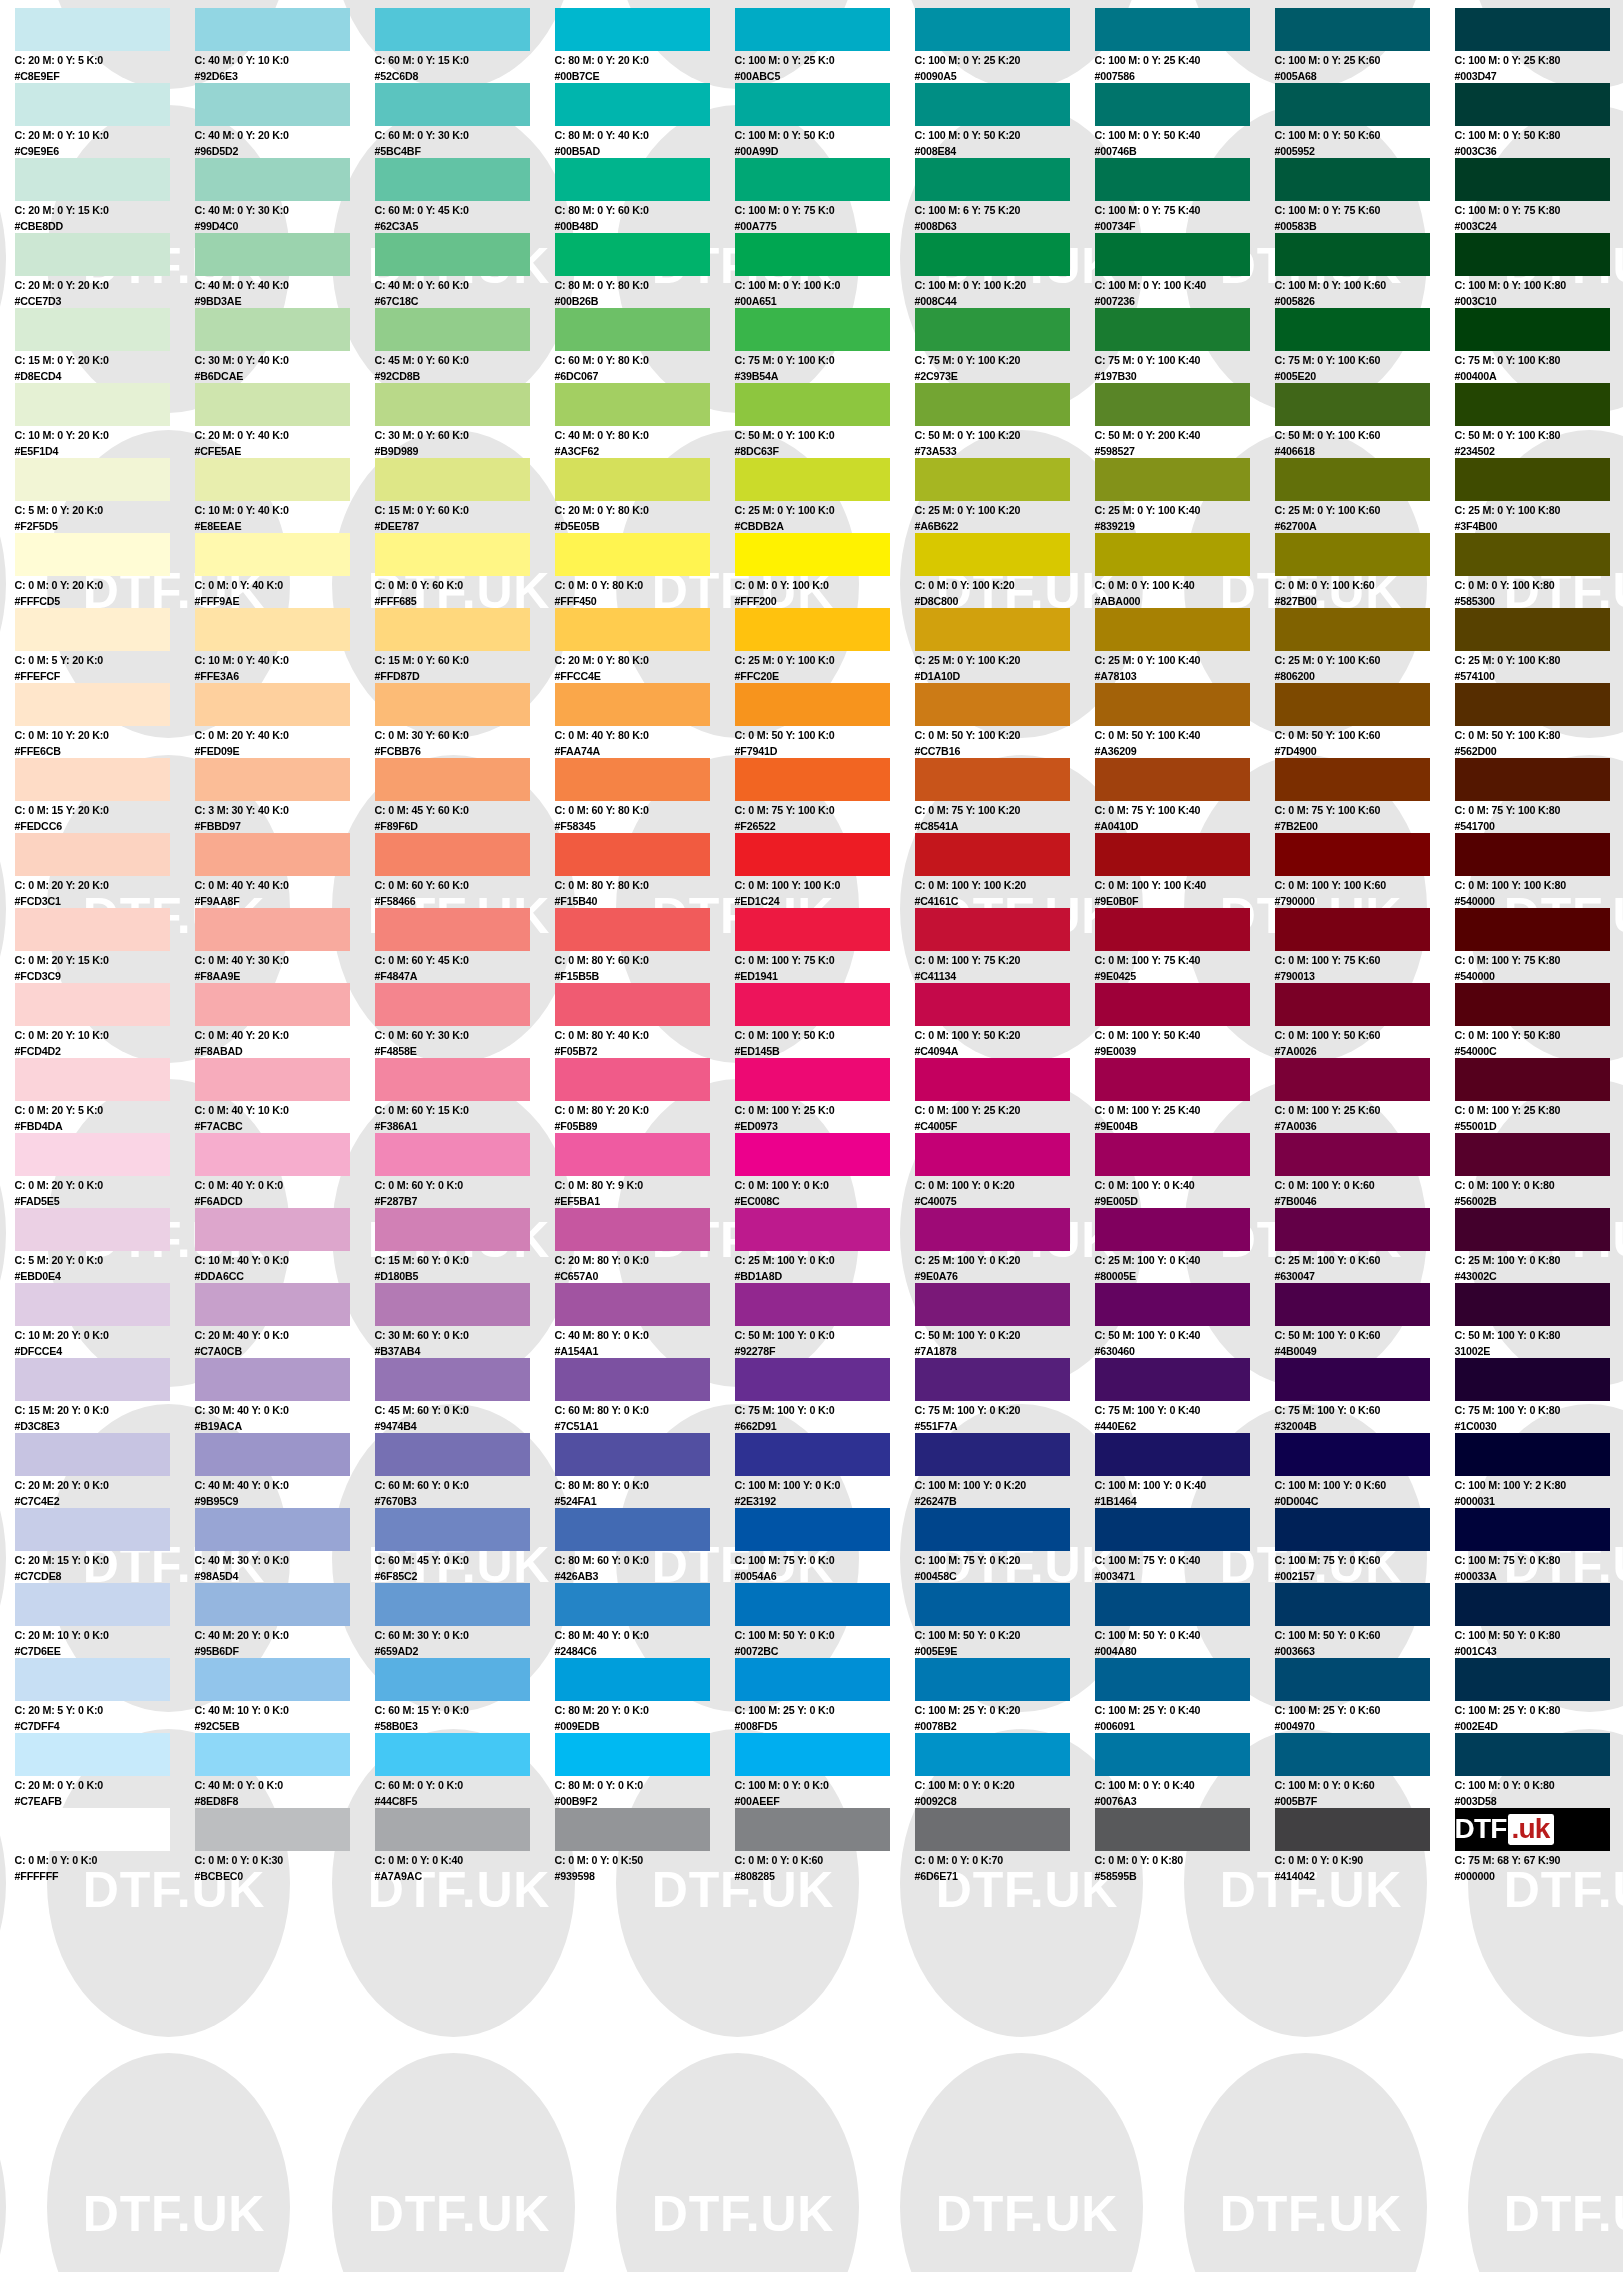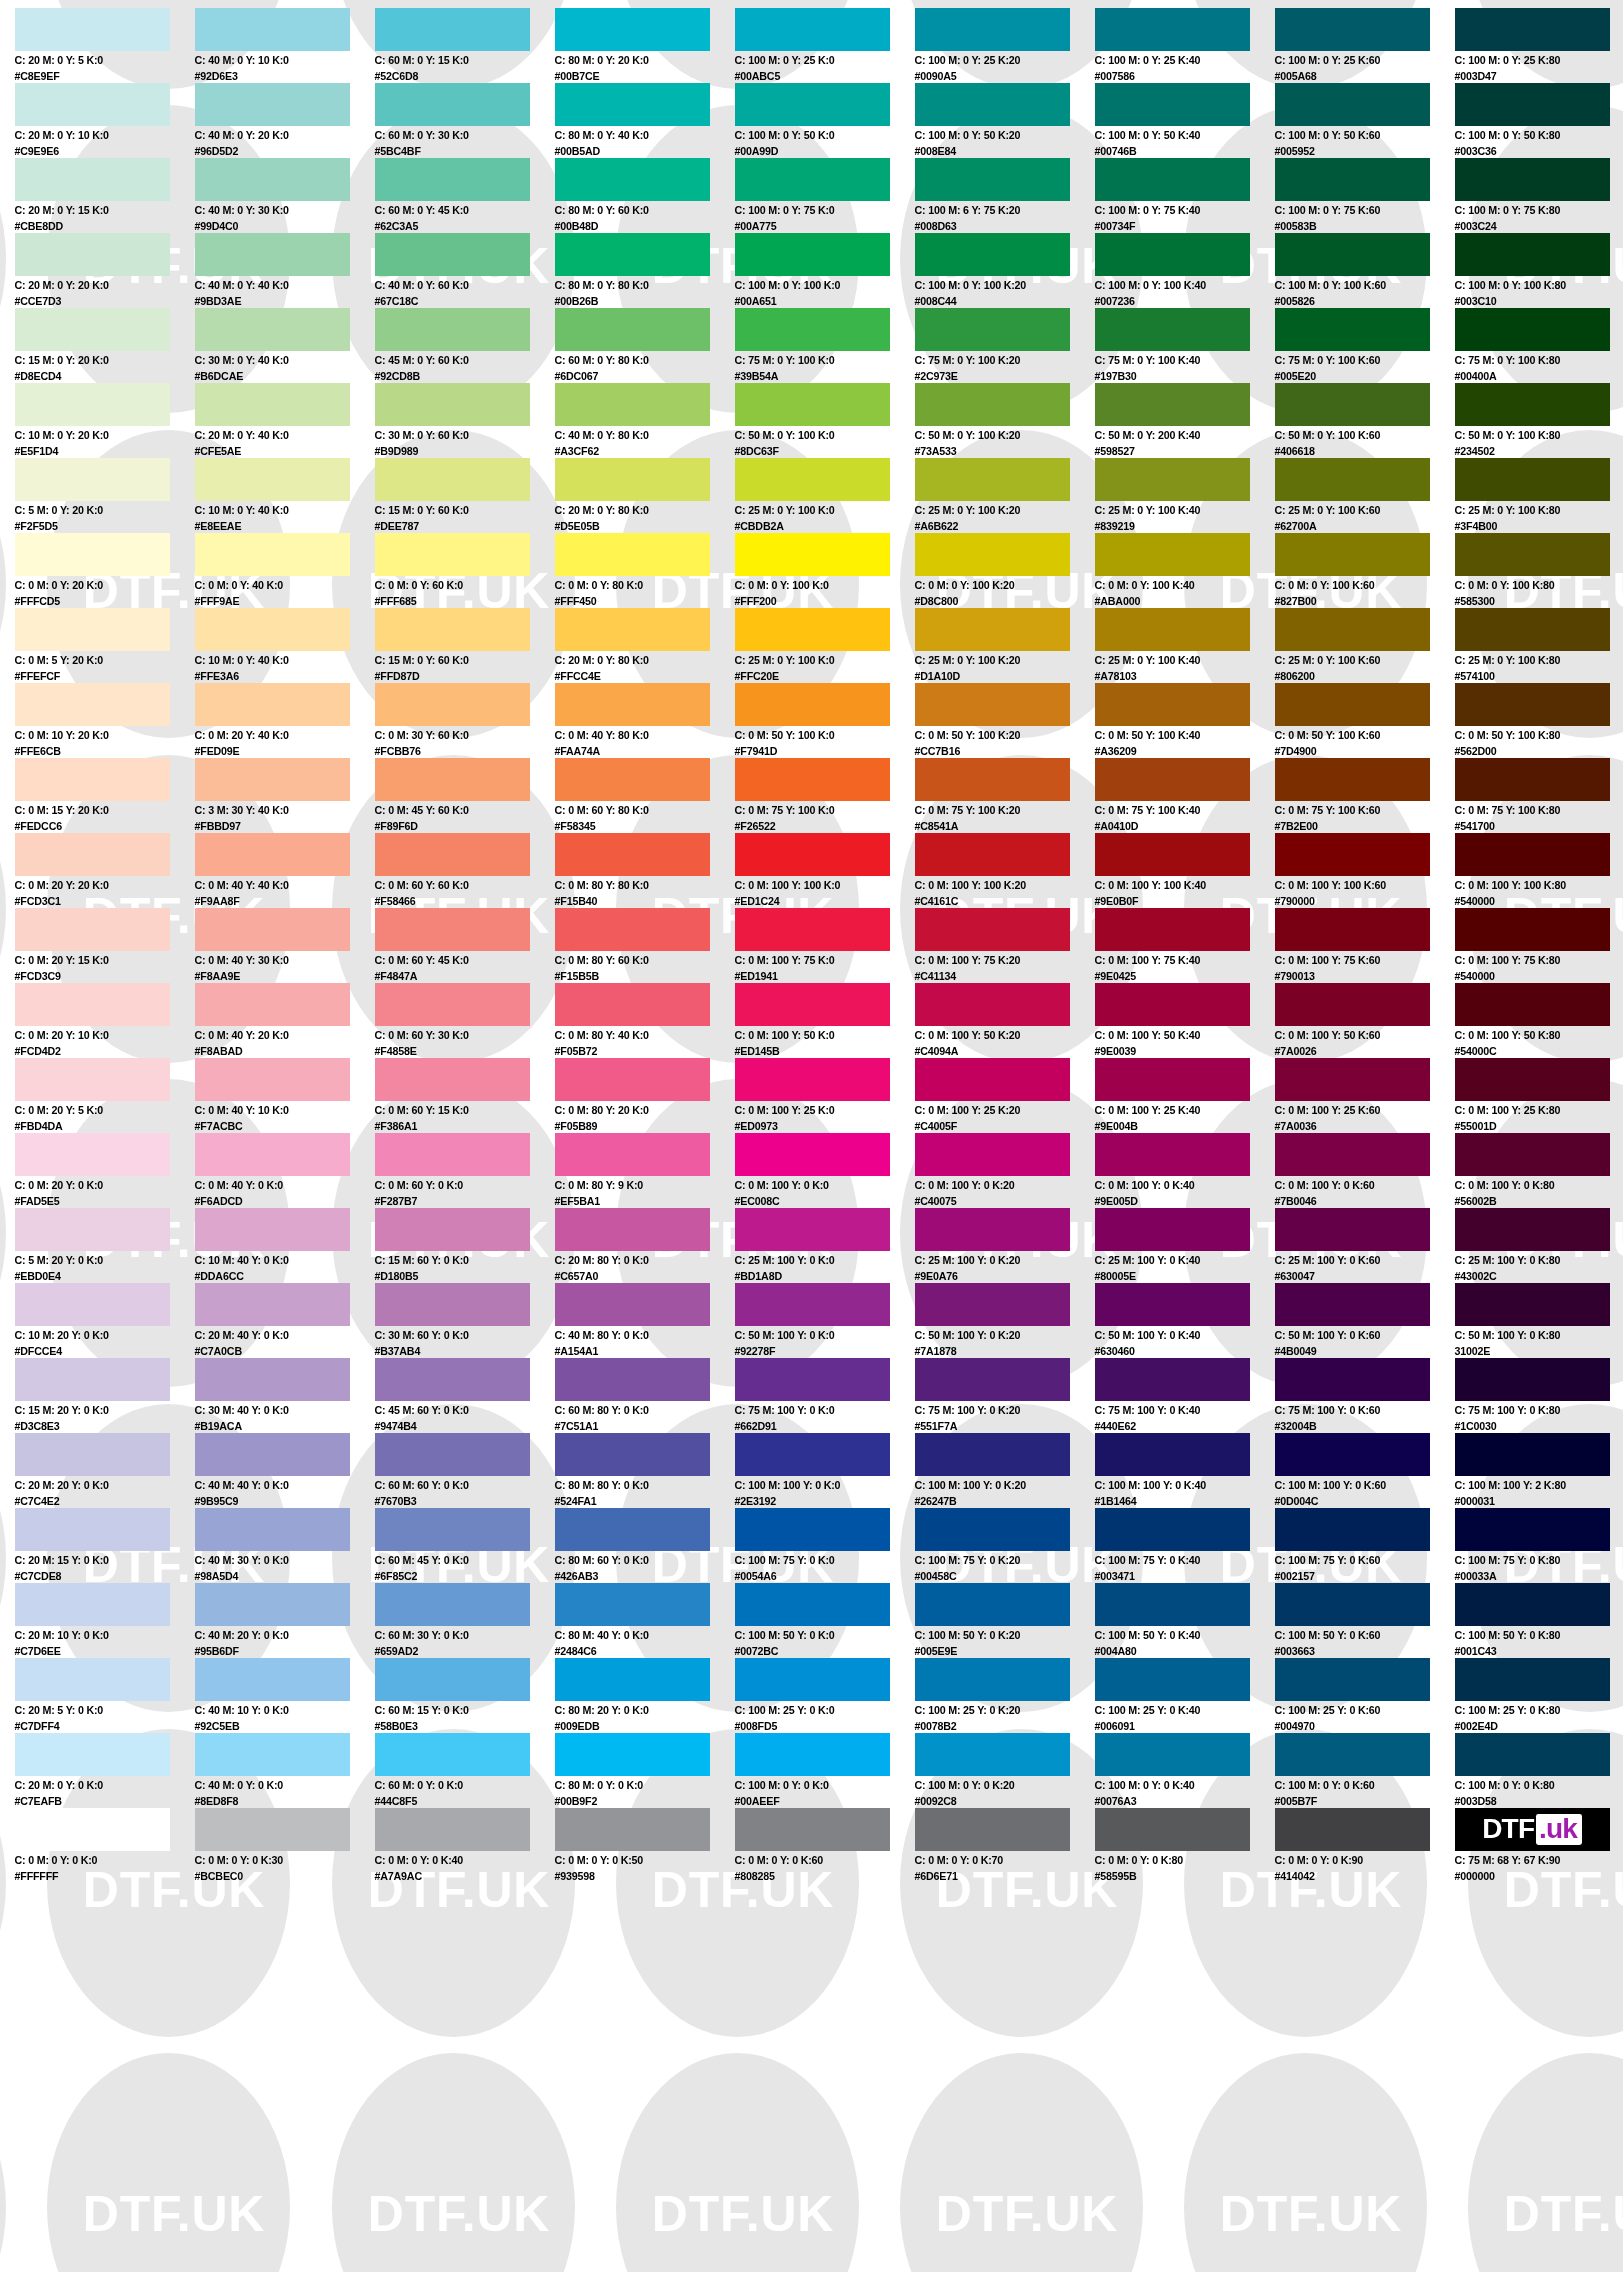--- a/index.html
+++ b/index.html
@@ -85,34 +85,33 @@
     letter-spacing:-0.2px;
   }
   .cmyk { padding-top:4px; }
   .hexv { padding-top:5.7px; }
 
   
   .chip.logo {
     background:#000000;
     display:flex;
     align-items:center;
-    justify-content:center;
   }
   .logo-mark {
     display:flex;
     align-items:center;
     font-family:"Liberation Sans", sans-serif;
     font-weight:bold;
     font-size:28px;
     line-height:1;
     letter-spacing:-0.8px;
   }
   .logo-dtf { color:#ffffff; padding-right:1.6px; }
   .logo-uk {
-    color:#a21caf;
+    color:#b91c1c;
     background:#ffffff;
     padding:1.6px 4.9px 2.4px 3.2px;
     border-radius:2.4px;
   }
 </style>
 </head>
 <body>
 
 <div id="page">
 

